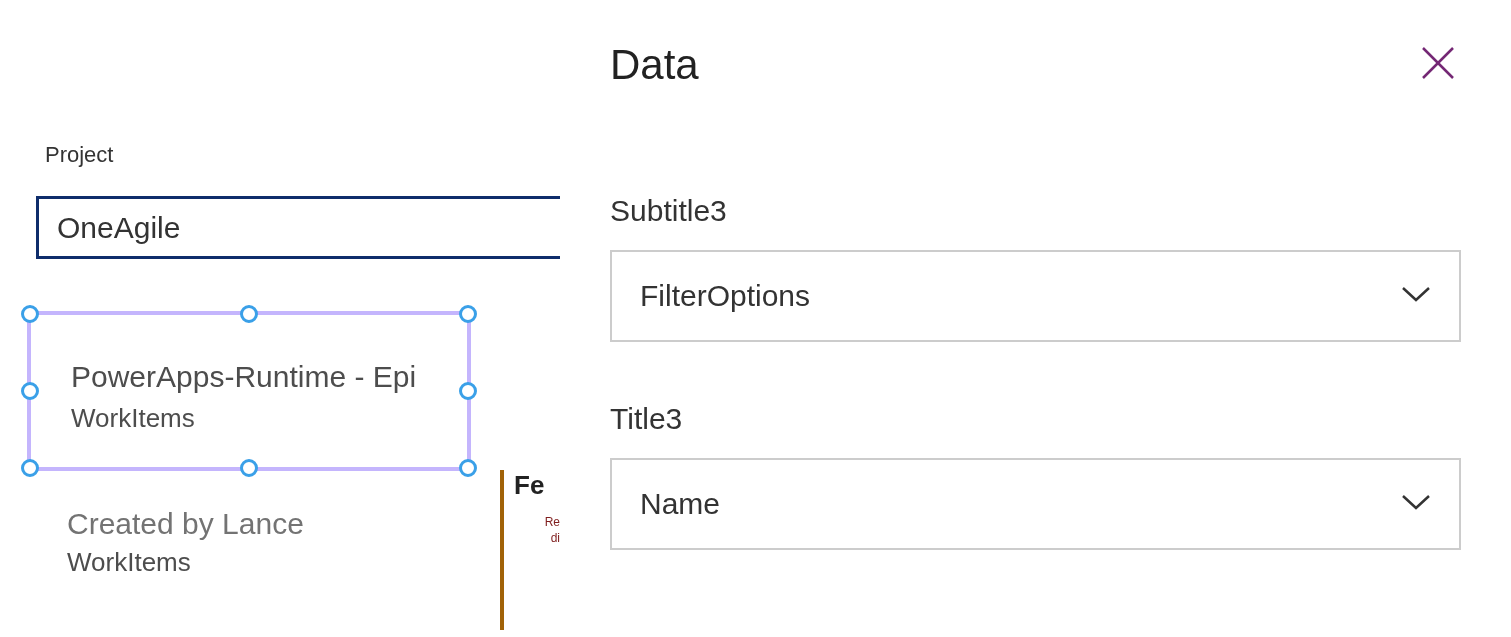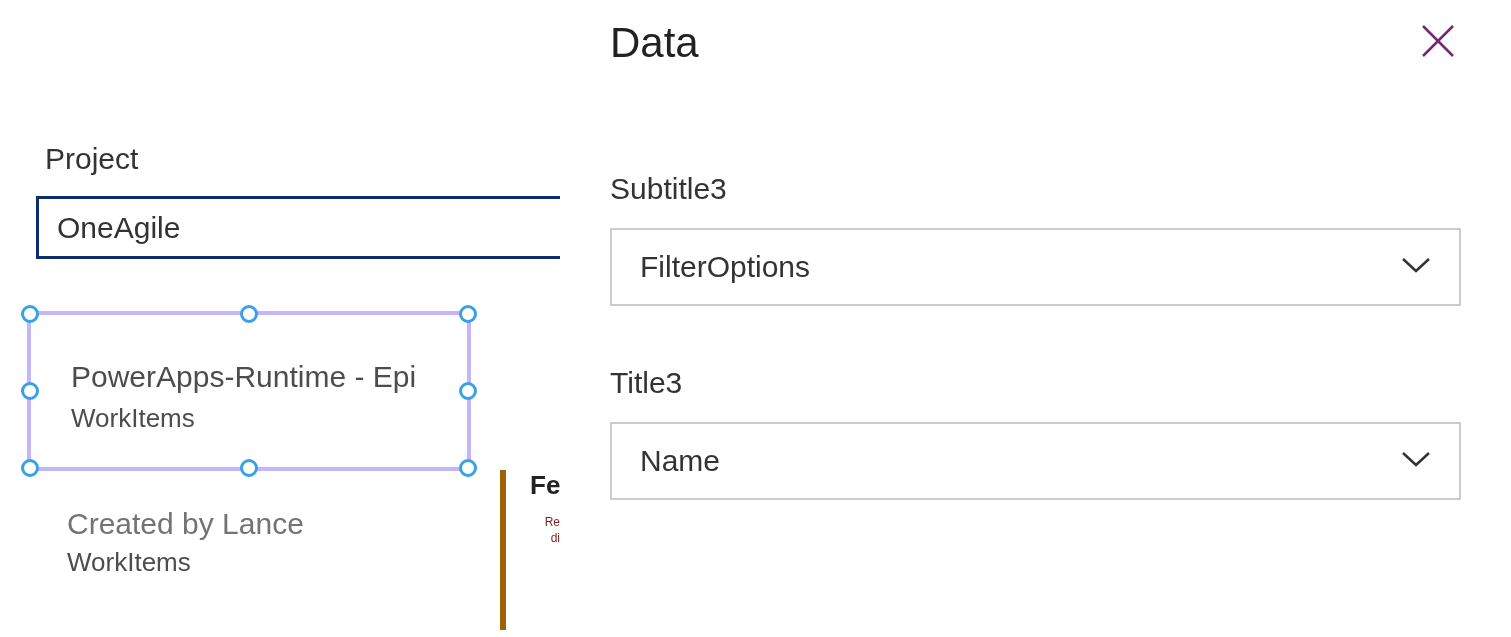--- a/index.html
+++ b/index.html
@@ -28,21 +28,21 @@
       top: 0;
       left: 0;
       width: 560px;
       height: 637px;
       background: #ffffff;
     }
     .project-label {
       position: absolute;
       top: 142px;
       left: 45px;
-      font-size: 30px;
+      font-size: 22px;
       color: #333333;
       font-weight: 400;
     }
     .project-input {
       position: absolute;
       top: 196px;
       left: 36px;
       width: 524px;
       height: 63px;
       border: 3px solid #0f2d6b;
@@ -108,22 +108,22 @@
     .second-item-subtitle {
       font-size: 26px;
       color: #4d4d4d;
     }
     .middle-strip {
       position: absolute;
       top: 470px;
       left: 500px;
       width: 60px;
       height: 160px;
-      border-left: 6px solid #a16207;
-      padding-left: 24px;
+      border-left: 4px solid #a16207;
+      padding-left: 10px;
       overflow: hidden;
     }
     .middle-strip .fe {
       font-size: 26px;
       font-weight: 700;
       color: #222;
       margin-bottom: 14px;
     }
     .middle-strip .small {
       font-size: 12px;
@@ -136,21 +136,21 @@
       top: 0;
       left: 560px;
       width: 951px;
       height: 637px;
       background: #ffffff;
     }
     .panel-header {
       display: flex;
       justify-content: space-between;
       align-items: center;
-      padding: 18px 50px 0 50px;
+      padding: 40px 50px 0 50px;
       text-align: right;
     }
     .panel-title {
       font-size: 42px;
       font-weight: 400;
       color: #222;
     }
     .close-btn {
       cursor: pointer;
       color: #742774;
@@ -168,21 +168,21 @@
     .field-group-2 {
       margin-top: 60px;
     }
     .field-label {
       font-size: 30px;
       color: #333;
       margin-bottom: 22px;
     }
     .dropdown {
       width: 100%;
-      height: 78px;
+      height: 92px;
       border: 2px solid #cccccc;
       background: #ffffff;
       display: flex;
       align-items: center;
       justify-content: space-between;
       padding: 0 28px;
       cursor: pointer;
     }
     .dropdown-value {
       font-size: 30px;

